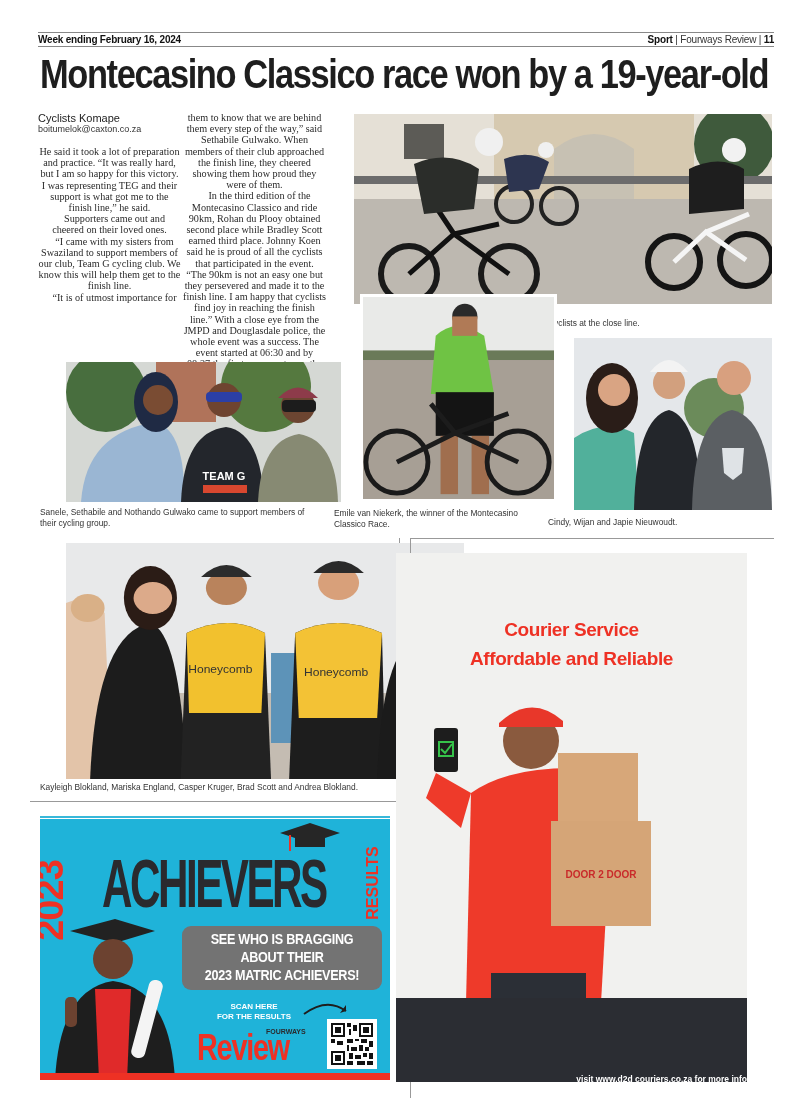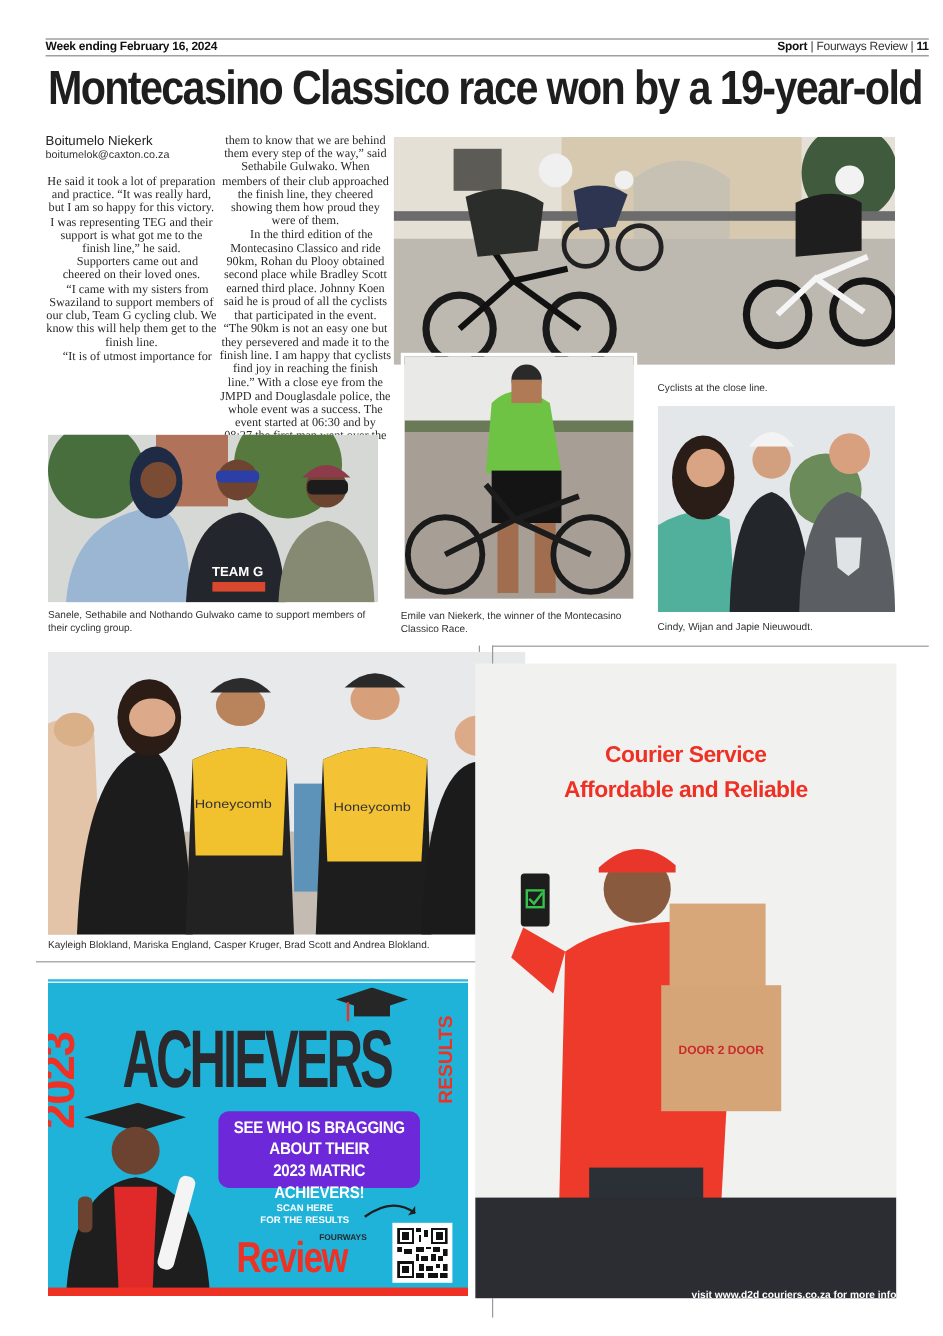--- a/index.html
+++ b/index.html
@@ -20,39 +20,39 @@
   .byline { left: 38px; top: 112px; font: 11px "Liberation Sans", sans-serif; color: #222; }
   .email { left: 38px; top: 124px; font: 9px "Liberation Sans", sans-serif; color: #333; }
 
   .col { font-size: 10.2px; line-height: 11.2px; color: #2a2a2a; text-align: left; }
   .col p { margin: 0; text-align: center; }
   .col p.ind { text-indent: 10px; }
   .col1 { left: 38px; top: 146px; width: 143px; }
   .col2 { left: 183px; top: 112px; width: 143px; }
 
   
-  .photo { overflow: hidden; }
+  .photo { overflow: hidden; margin-left: 26px; }
   .photo svg { display: block; width: 100%; height: 100%; }
 
   .caption { font: 8.4px "Liberation Sans", sans-serif; color: #333; line-height: 11px; }
 
   .ad-box-frame { left: 410px; top: 538px; width: 364px; height: 560px; border-left: 1px solid #999; border-top: 1px solid #999; }
   .photo-frame { left: 30px; top: 538px; width: 370px; height: 264px; border-right: 1px solid #999; border-bottom: 1px solid #999; }
 
   .courier-ad { left: 396px; top: 553px; width: 351px; height: 529px; background: #f1f1ef; overflow: hidden; }
   .courier-title { position: absolute; left: 0; width: 100%; top: 62px; text-align: center; font: bold 19px "Liberation Sans", sans-serif; color: #ee3124; line-height: 29px; letter-spacing: -0.4px; }
   .courier-footer { position: absolute; left: 0; bottom: 0; width: 100%; height: 84px; background: #2b2d33; }
   .courier-footer span { position: absolute; left: 0; width: 100%; top: 36px; text-align: right; font: bold 8.5px "Liberation Sans", sans-serif; color: #ffffff; margin-top: 40px; }
 
   .achievers-rule { left: 40px; top: 816px; width: 350px; height: 2px; background: #39b8d9; }
   .achievers-ad { left: 40px; top: 819px; width: 350px; height: 261px; background: #1fb3d9; overflow: hidden; }
   .ach-2023 { position: absolute; left: -30px; top: 60px; font: bold 38px "Liberation Sans", sans-serif; color: #ee3124; transform: rotate(-90deg); letter-spacing: -1px; }
   .ach-word { position: absolute; left: 62px; top: 25px; font: bold 68px "Liberation Sans", sans-serif; color: #2a2a2e; letter-spacing: -4px; transform: scaleX(0.62); transform-origin: left top; white-space: nowrap; }
   .ach-results { position: absolute; left: 296px; top: 55px; font: bold 16px "Liberation Sans", sans-serif; color: #ee3124; transform: rotate(-90deg); letter-spacing: 0px; }
-  .ach-banner { position: absolute; left: 142px; top: 107px; width: 168px; height: 64px; background: #6d28d9; border-radius: 9px; }
+  .ach-banner { position: absolute; left: 142px; top: 107px; width: 200px; height: 64px; background: #737373; border-radius: 9px; }
   .ach-banner div { text-align: center; font: bold 14px "Liberation Sans", sans-serif; color: #fff; line-height: 18px; letter-spacing: -0.3px; transform: scaleX(0.9); }
   .ach-banner .l1 { padding-top: 4px; }
   .ach-scan { position: absolute; left: 168px; top: 183px; width: 92px; text-align: center; font: bold 8px "Liberation Sans", sans-serif; color: #fff; line-height: 10px; }
   .ach-review { position: absolute; left: 157px; top: 208px; font: bold 36px "Liberation Sans", sans-serif; color: #ee3124; letter-spacing: -1.5px; transform: scaleX(0.8); transform-origin: left top; }
   .ach-fourways { position: absolute; left: 226px; top: 209px; font: bold 7px "Liberation Sans", sans-serif; color: #2a2a2e; }
   .ach-qr { position: absolute; left: 287px; top: 200px; width: 50px; height: 50px; background: #fff; padding: 4px; }
   .ach-bottom { position: absolute; left: 0; bottom: 0; width: 100%; height: 7px; background: #ee3124; }
 </style>
 </head>
 <body>
@@ -63,21 +63,21 @@
   <b>Sport</b>
   <span>|</span>
   <span>Fourways Review</span>
   <span>|</span>
   <b>11</b>
 </div>
 <div class="abs top-rule2"></div>
 
 <h1 class="abs headline">Montecasino Classico race won by a 19-year-old</h1>
 
-<div class="abs byline">Boitumelo Niekerk</div>
+<div class="abs byline">Cyclists Komape</div>
 <div class="abs email">boitumelok@caxton.co.za</div>
 
 <div class="abs col col1">
   <p>He said it took a lot of preparation and practice. “It was really hard, but I am so happy for this victory. I was representing TEG and their support is what got me to the finish line,” he said.</p>
   <p class="ind">Supporters came out and cheered on their loved ones.</p>
   <p class="ind">“I came with my sisters from Swaziland to support members of our club, Team G cycling club. We know this will help them get to the finish line.</p>
   <p class="ind">“It is of utmost importance for</p>
 </div>
 <div class="abs col col2">
   <p>them to know that we are behind them every step of the way,” said Sethabile Gulwako. When members of their club approached the finish line, they cheered showing them how proud they were of them.</p>

